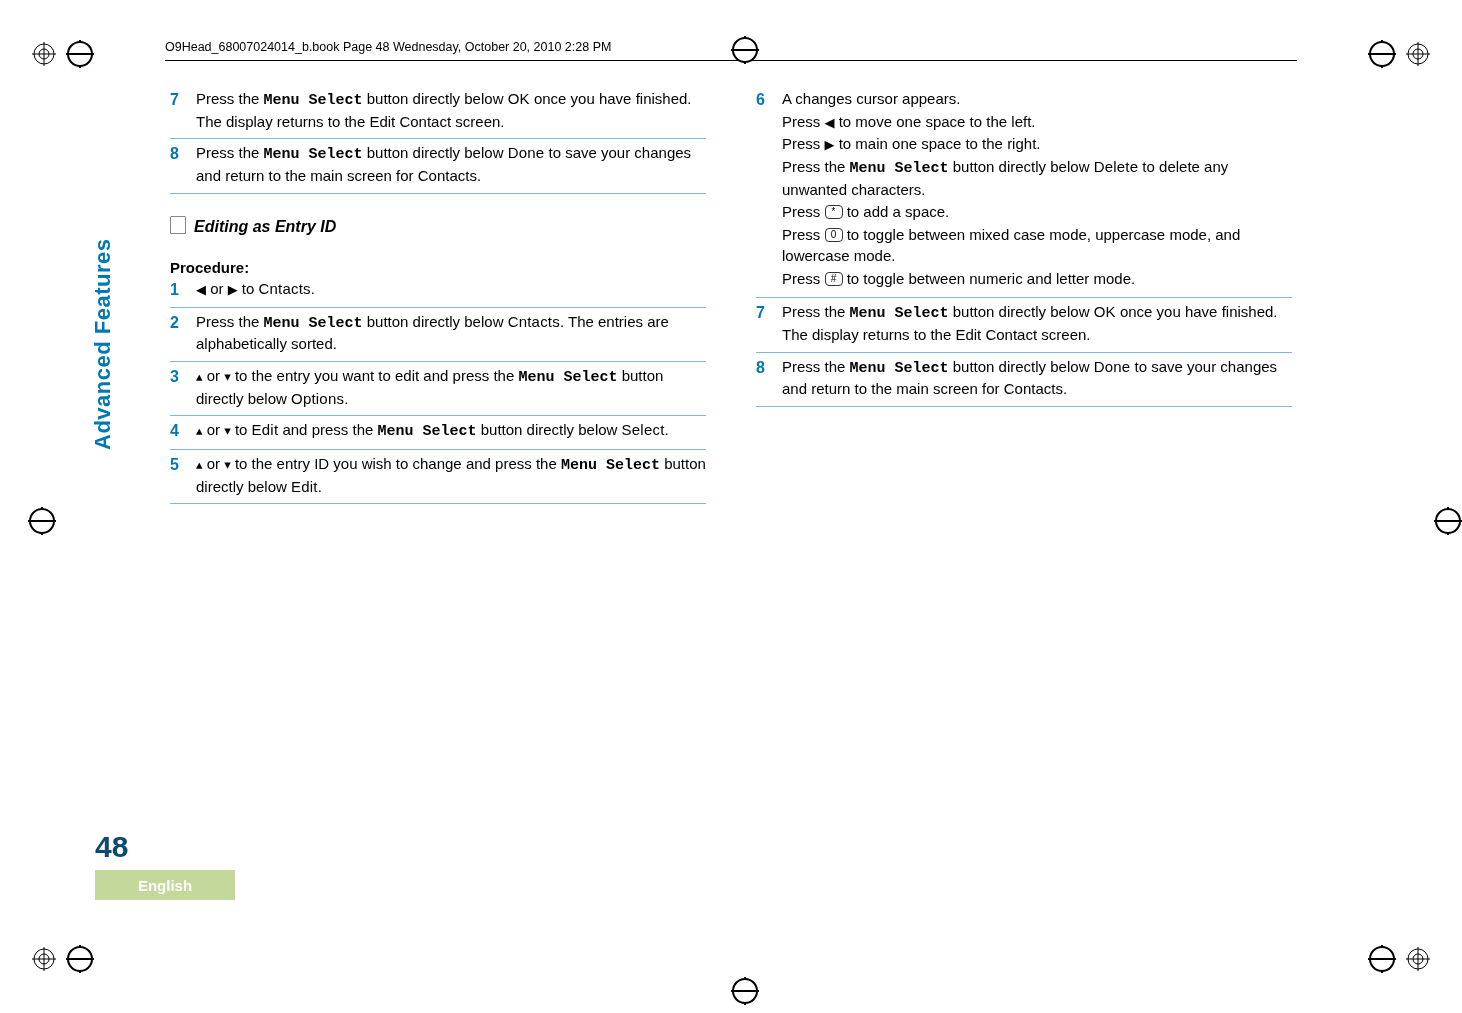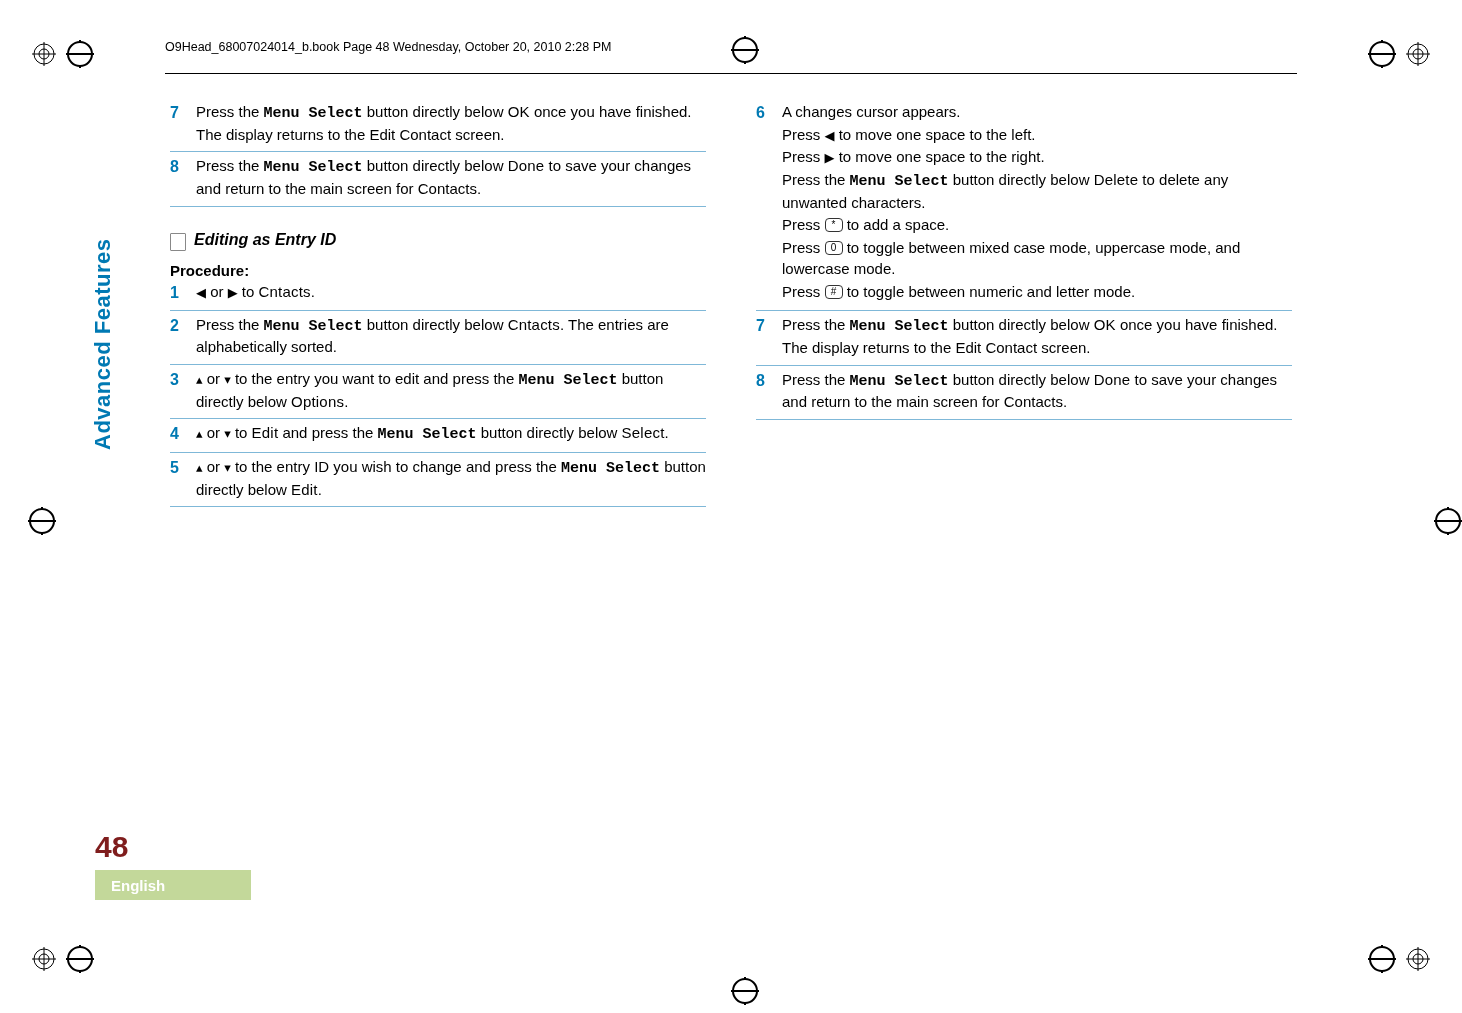--- a/index.html
+++ b/index.html
@@ -15,21 +15,21 @@
   .page-wrap {
     position: absolute;
     left: 160px;
     top: 40px;
     right: 160px;
     bottom: 40px;
   }
   .header-line {
     font-size: 12.5px;
     color: #000;
-    padding-bottom: 19px;
+    padding-bottom: 6px;
     border-bottom: 1px solid #000;
     margin-left: 5px;
     margin-right: 5px;
     margin-bottom: 28px;
   }
   .columns {
     display: flex;
     gap: 50px;
     padding: 0 10px;
   }
@@ -50,24 +50,24 @@
     font-weight: bold;
     font-size: 16px;
     width: 26px;
     flex-shrink: 0;
   }
   .step-body { flex: 1; }
   .bold { font-weight: bold; font-family: Liberation Mono, monospace; }
   .mono { font-family: "Trebuchet MS", Arial, sans-serif; font-weight: normal; letter-spacing: 0.2px; }
   .section-title {
     display: flex;
-    align-items: flex-end;
+    align-items: flex-start;
     gap: 8px;
     margin-top: 22px;
-    margin-bottom: 10px;
+    margin-bottom: 20px;
   }
   .section-title .txt {
     font-weight: bold;
     font-style: italic;
     font-size: 16px;
     color: #000;
   }
   .doc-icon {
     width: 14px;
     height: 16px;
@@ -88,37 +88,38 @@
     transform-origin: left top;
     color: #0079b3;
     font-weight: bold;
     font-size: 22px;
     letter-spacing: 0.5px;
   }
   .page-num {
     position: absolute;
     left: 95px;
     top: 830px;
-    color: #7f1d1d;
+    color: #0c4a6e;
     font-weight: bold;
     font-size: 30px;
   }
   .lang-box {
     position: absolute;
     left: 95px;
     top: 870px;
     width: 140px;
     height: 30px;
     background: #c3d89a;
     color: #fff;
     font-weight: bold;
     font-size: 15px;
     display: flex;
     align-items: center;
-    padding-left: 16px;
+    padding-left: 0;
+    justify-content: center;
   }
   .arrow { font-size: 13px; display: inline-block; }
   .keycap {
     display: inline-block;
     border: 1.2px solid #333;
     border-radius: 4px;
     font-size: 10px;
     line-height: 12px;
     min-width: 12px;
     height: 12px;
@@ -226,21 +227,21 @@
 
     </div>
 
     <div class="col">
 
       <div class="step">
         <div class="num">6</div>
         <div class="step-body">
           <div class="para">A changes cursor appears.</div>
           <div class="para"><span>Press </span><span class="arrow">◀</span><span> to move one space to the left.</span></div>
-          <div class="para"><span>Press </span><span class="arrow">▶</span><span> to move one space to the right.</span></div>
+          <div class="para"><span>Press </span><span class="arrow">▶</span><span> to main one space to the right.</span></div>
           <div class="para"><span>Press the </span><span class="bold">Menu Select</span><span> button directly below </span><span class="mono">Delete</span><span> to delete any unwanted characters.</span></div>
           <div class="para"><span>Press </span><span class="keycap">*</span><span> to add a space.</span></div>
           <div class="para"><span>Press </span><span class="keycap">0</span><span> to toggle between mixed case mode, uppercase mode, and lowercase mode.</span></div>
           <div class="para"><span>Press </span><span class="keycap">#</span><span> to toggle between numeric and letter mode.</span></div>
         </div>
       </div>
 
       <div class="step">
         <div class="num">7</div>
         <div class="step-body">

